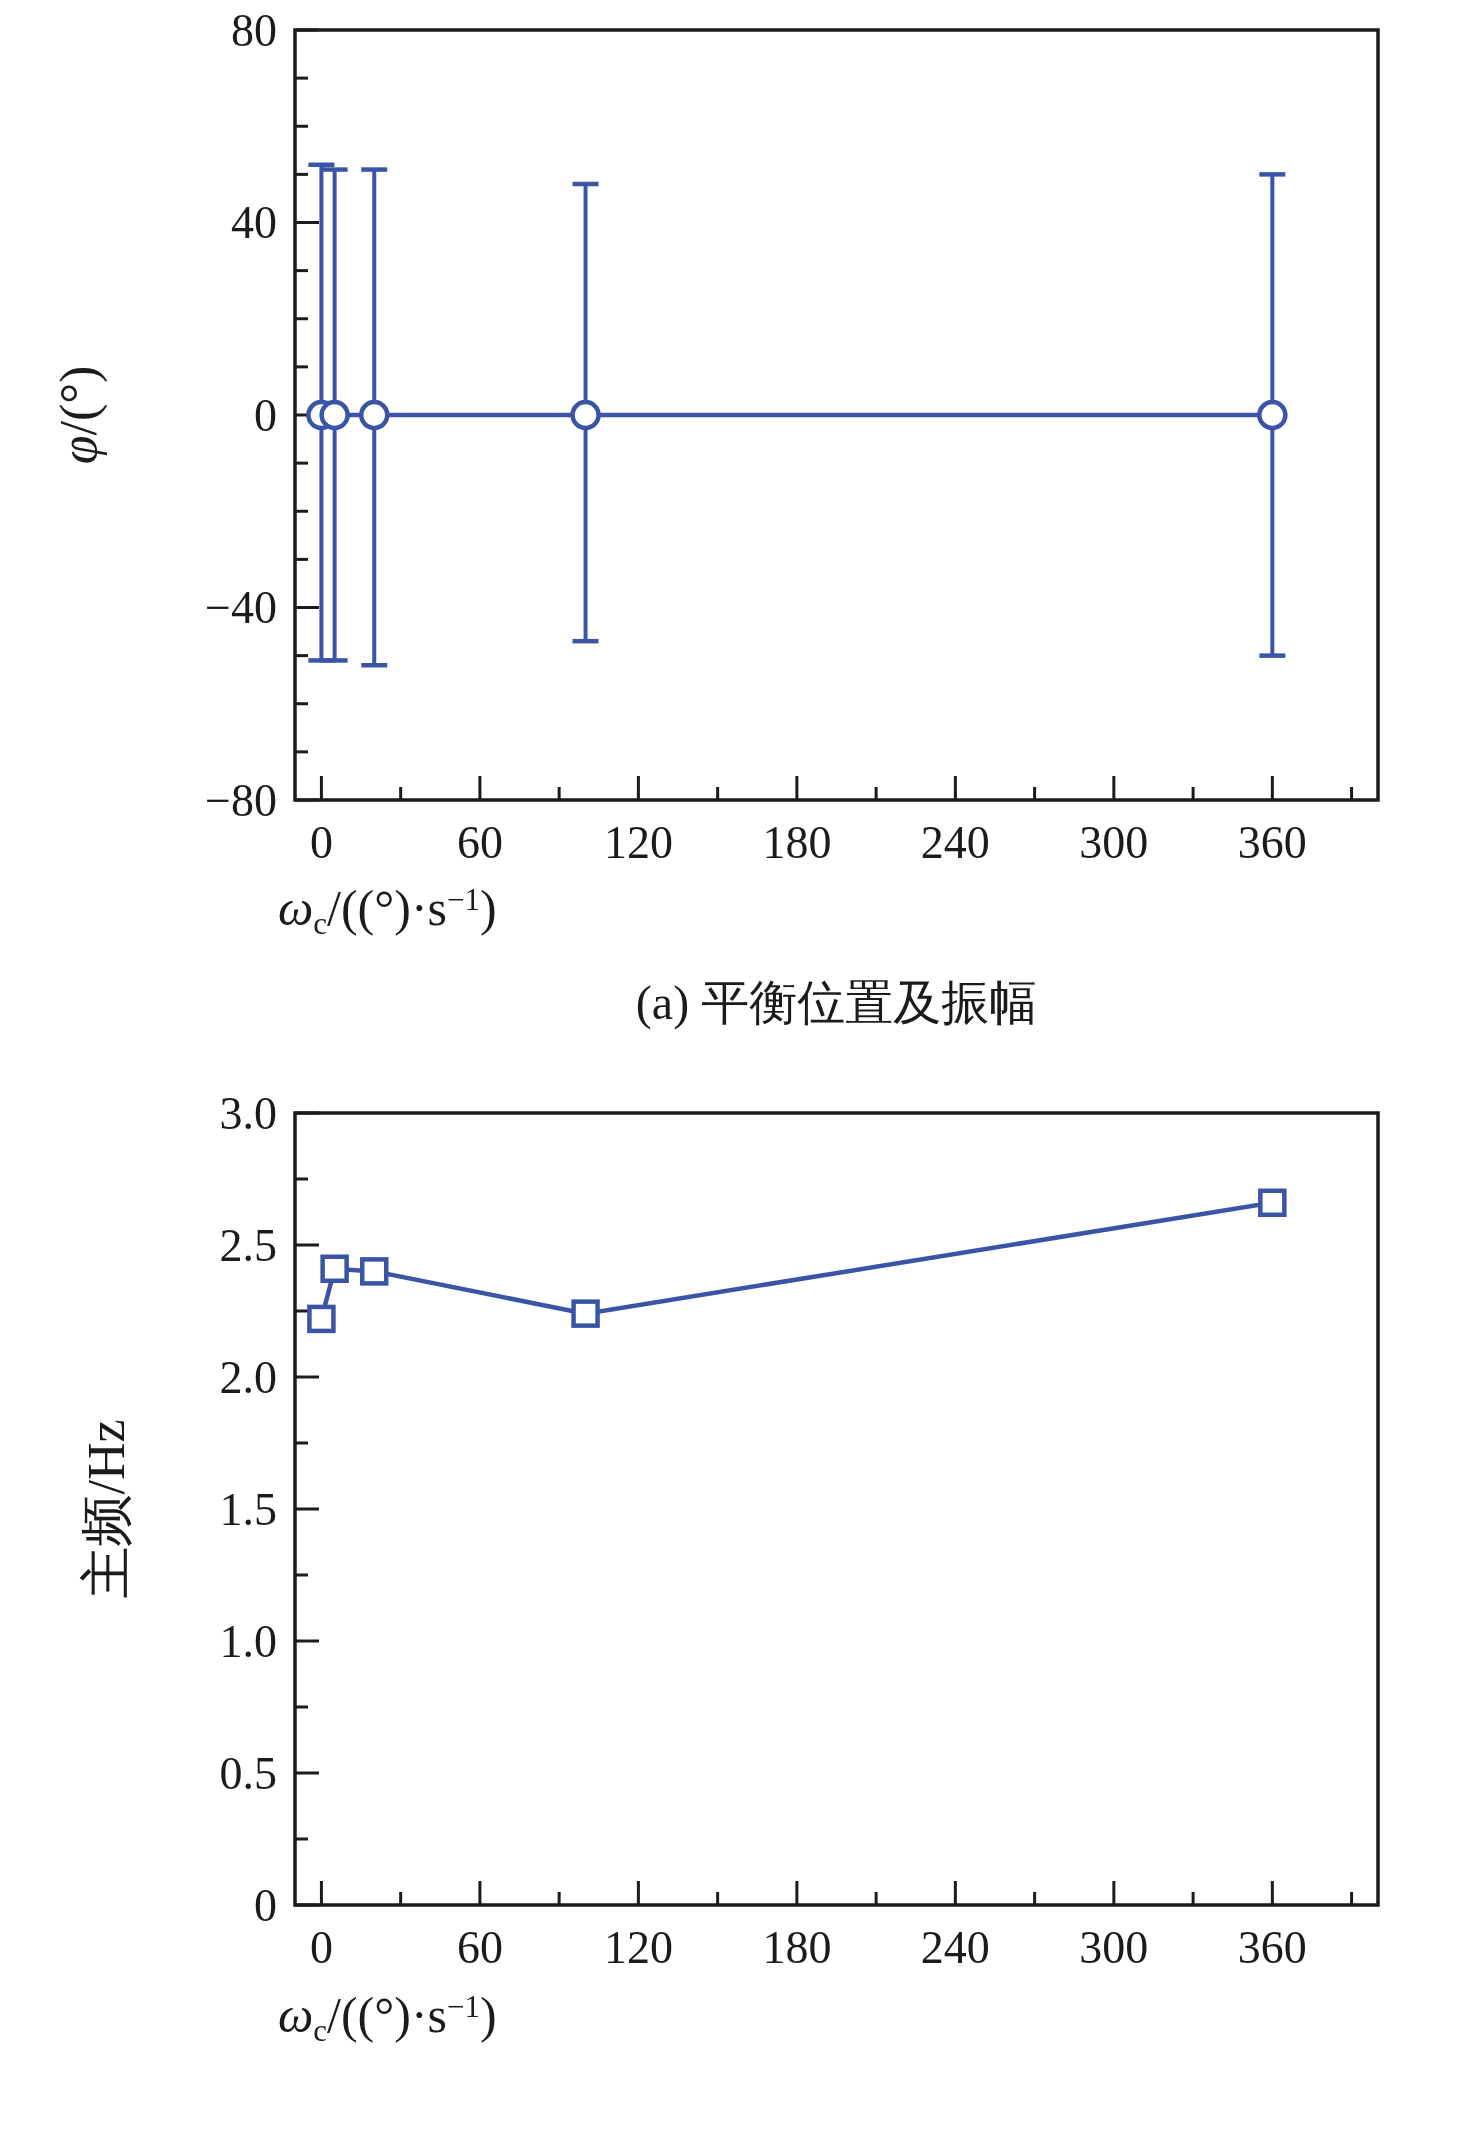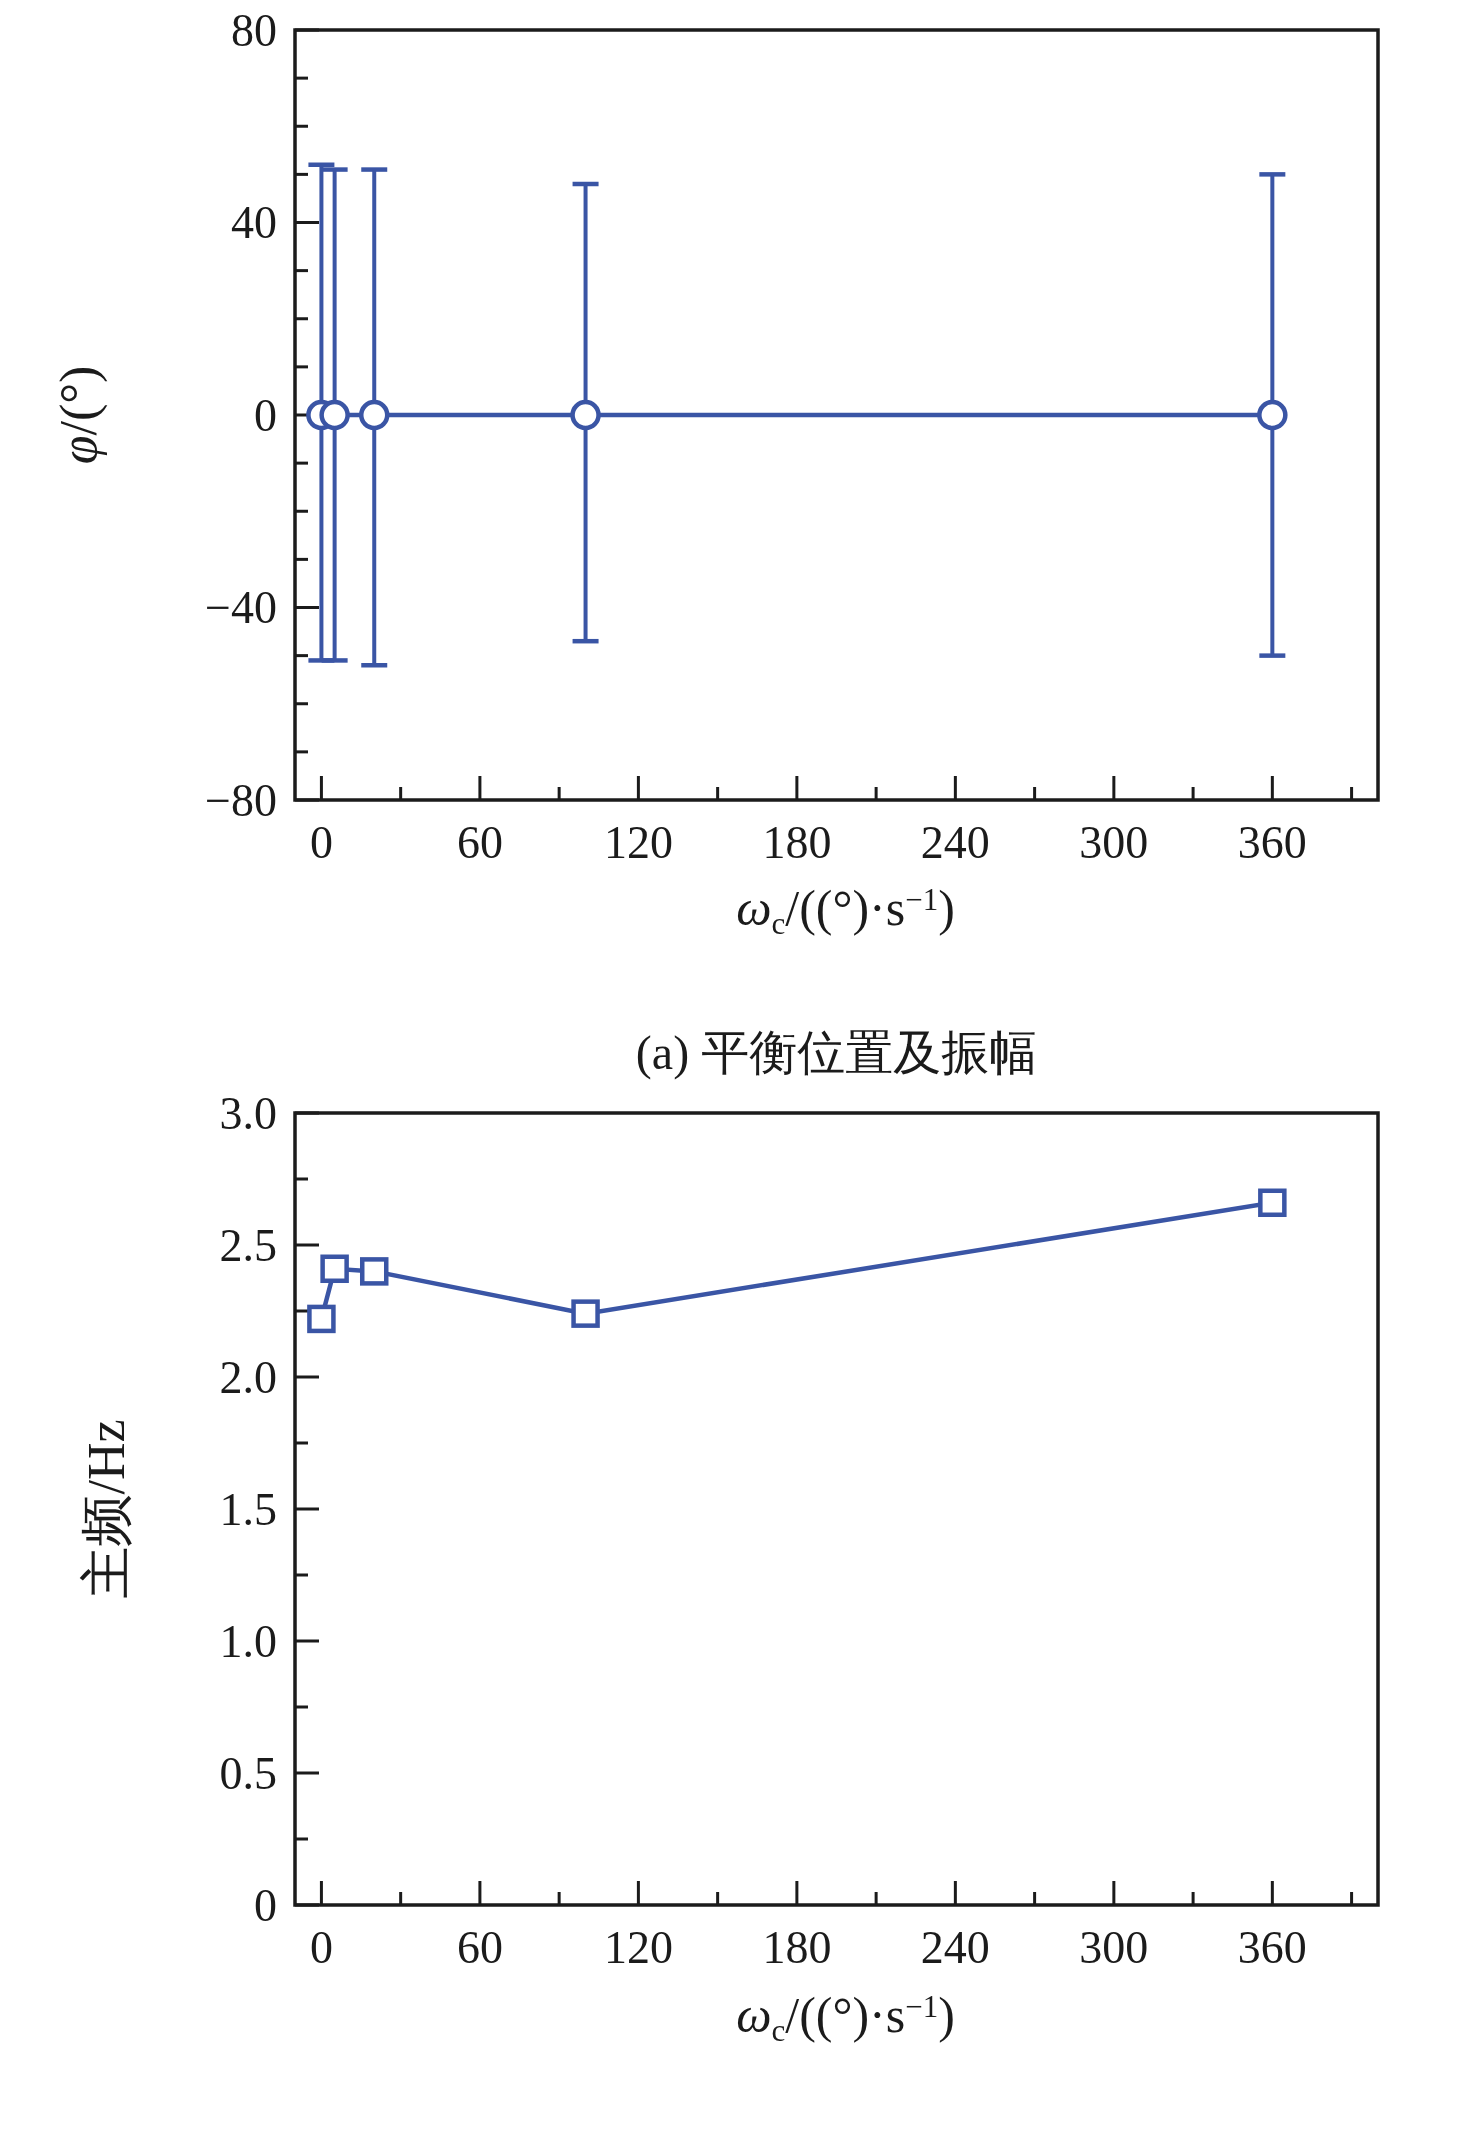--- a/index.html
+++ b/index.html
@@ -3,21 +3,21 @@
 <meta charset="utf-8">
 <style>
   html,body{margin:0;padding:0;background:#ffffff;}
   #page{position:relative;width:1476px;height:2140px;background:#ffffff;overflow:hidden;
         font-family:"Liberation Serif","DejaVu Serif",serif;color:#1b1b1b;}
   svg{position:absolute;left:0;}
   .tick-label{font-family:"Liberation Serif","DejaVu Serif",serif;font-size:46px;fill:#1b1b1b;}
   .ylabel-text{font-family:"Liberation Serif","DejaVu Serif",serif;font-size:52px;fill:#1b1b1b;
                text-anchor:middle;}
   .ital{font-style:italic;}
-  .xlabel-band{position:absolute;left:304px;width:1083px;text-align:center;
+  .xlabel-band{position:absolute;left:278px;width:1083px;text-align:left;
                font-size:50px;line-height:1.2;}
   .caption-band{position:absolute;left:295px;width:1083px;text-align:center;
                 font-size:48px;line-height:1.3;
                 font-family:"Liberation Serif","DejaVu Sans",serif;}
   .xlabel-band sub{font-size:0.62em;vertical-align:-0.28em;}
   .xlabel-band sup{font-size:0.62em;vertical-align:0.5em;}
 </style>
 </head>
 <body>
 
@@ -89,21 +89,21 @@
         <circle cx="334.6219512195122" cy="415" r="13" fill="#ffffff" stroke="#3a55a5" stroke-width="4.5"></circle>
         <circle cx="374.2439024390244" cy="415" r="13" fill="#ffffff" stroke="#3a55a5" stroke-width="4.5"></circle>
         <circle cx="585.560975609756" cy="415" r="13" fill="#ffffff" stroke="#3a55a5" stroke-width="4.5"></circle>
         <circle cx="1272.3414634146343" cy="415" r="13" fill="#ffffff" stroke="#3a55a5" stroke-width="4.5"></circle>
       </g>
     <text class="ylabel-text" x="78" y="415" transform="rotate(-90 78 415)" dominant-baseline="central"><tspan class="ital">φ</tspan><tspan>/(°)</tspan></text>
   </svg>
 
   <div class="xlabel-band" style="top:878px"><span class="ital">ω</span><sub>c</sub><span>/((°)·s</span><sup>−1</sup><span>)</span></div>
 
-  <div class="caption-band" style="top:1022px">(a) 平衡位置及振幅</div>
+  <div class="caption-band" style="top:972px">(a) 平衡位置及振幅</div>
 
   <svg style="top:1080px" width="1476" height="900" viewBox="0 0 1476 900">
     <g id="plot-b">
         <rect x="295" y="33" width="1083" height="792" fill="none" stroke="#1b1b1b" stroke-width="3.5"></rect>
         <line x1="400.6585365853658" y1="825" x2="400.6585365853658" y2="812" stroke="#1b1b1b" stroke-width="3"></line>
         <line x1="559.1463414634146" y1="825" x2="559.1463414634146" y2="812" stroke="#1b1b1b" stroke-width="3"></line>
         <line x1="717.6341463414634" y1="825" x2="717.6341463414634" y2="812" stroke="#1b1b1b" stroke-width="3"></line>
         <line x1="876.1219512195122" y1="825" x2="876.1219512195122" y2="812" stroke="#1b1b1b" stroke-width="3"></line>
         <line x1="1034.6097560975609" y1="825" x2="1034.6097560975609" y2="812" stroke="#1b1b1b" stroke-width="3"></line>
         <line x1="1193.0975609756097" y1="825" x2="1193.0975609756097" y2="812" stroke="#1b1b1b" stroke-width="3"></line>

